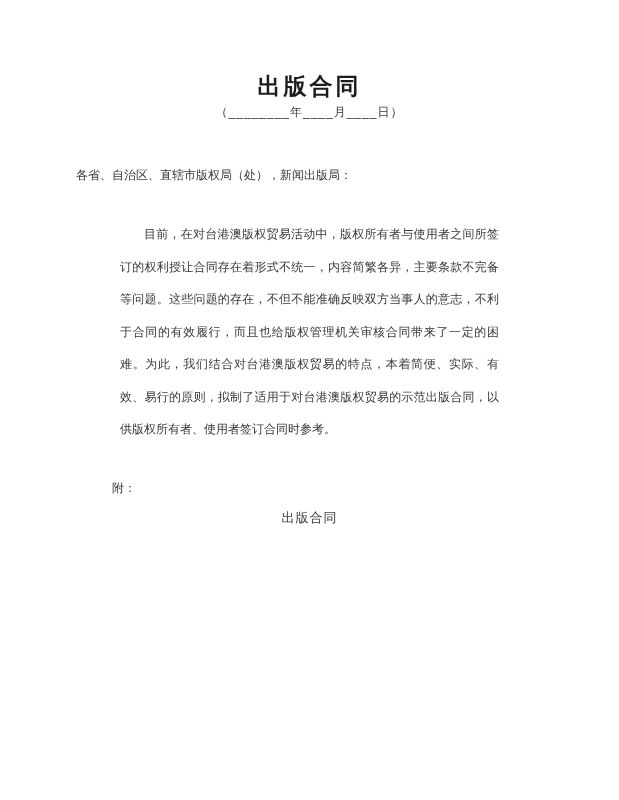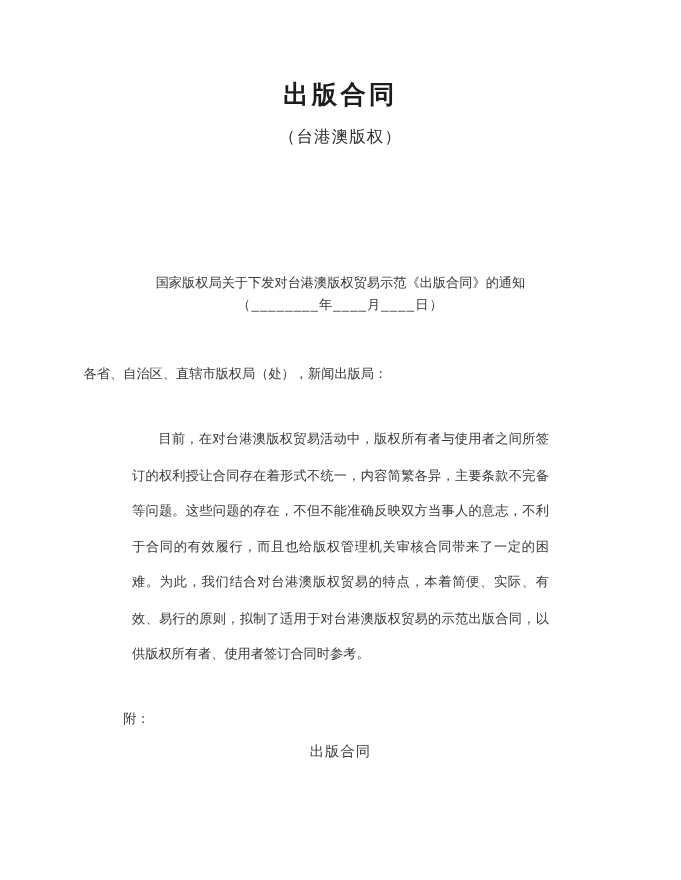--- a/index.html
+++ b/index.html
@@ -83,23 +83,21 @@
     color: #3d3d3d;
   }
 </style>
 </head>
 <body>
 
 <div class="page">
 
   <div class="doc-title">出版合同</div>
 
-  <div class="doc-subtitle">（台港澳版权）</div>
 
-  <div class="notice-heading">国家版权局关于下发对台港澳版权贸易示范《出版合同》的通知</div>
 
   <div class="notice-date">（________年____月____日）</div>
 
   <div class="salutation">各省、自治区、直辖市版权局（处），新闻出版局：</div>
 
   <div class="body-paragraph">目前，在对台港澳版权贸易活动中，版权所有者与使用者之间所签订的权利授让合同存在着形式不统一，内容简繁各异，主要条款不完备等问题。这些问题的存在，不但不能准确反映双方当事人的意志，不利于合同的有效履行，而且也给版权管理机关审核合同带来了一定的困难。为此，我们结合对台港澳版权贸易的特点，本着简便、实际、有效、易行的原则，拟制了适用于对台港澳版权贸易的示范出版合同，以供版权所有者、使用者签订合同时参考。</div>
 
   <div class="attachment-label">附：</div>
 
   <div class="attachment-title">出版合同</div>

